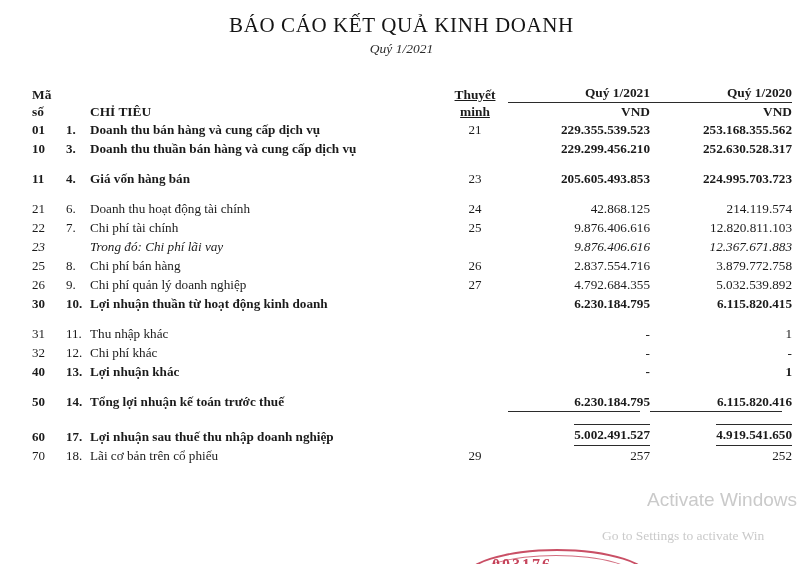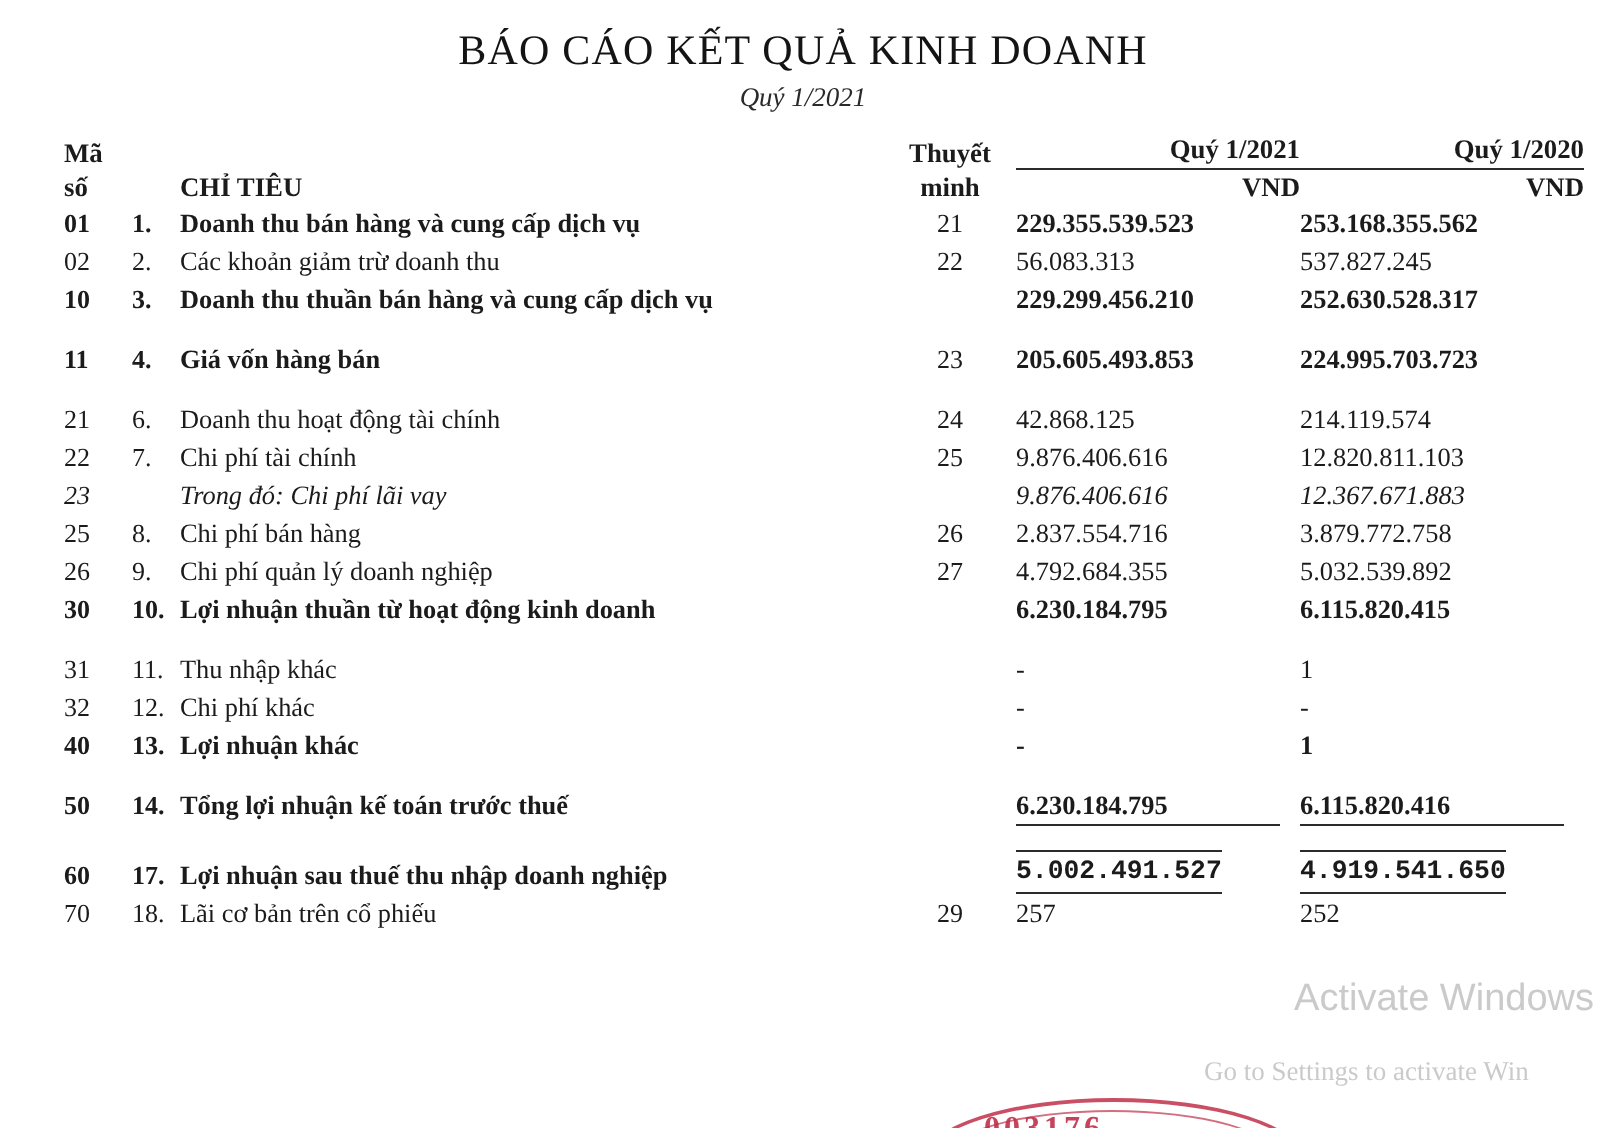--- a/index.html
+++ b/index.html
@@ -35,21 +35,21 @@
     font-style: italic;
     font-size: 13.5px;
     margin: 3px 0 0 0;
     color: #2a2a2a;
   }
 
   
   table.stmt {
     border-collapse: collapse;
     width: 760px;
-    margin: 10px 0 0 32px;
+    margin: 28px 0 0 32px;
     font-size: 13.2px;
     table-layout: fixed;
   }
   table.stmt td, table.stmt th {
     padding: 0;
     vertical-align: bottom;
   }
 
   
   col.c-code   { width: 34px; }
@@ -61,56 +61,55 @@
 
   
   .hd {
     font-weight: bold;
     font-size: 13.4px;
     vertical-align: top;
     padding-bottom: 2px;
   }
   .hd-code   { text-align: left; line-height: 1.22; }
   .hd-label  { text-align: left; padding-left: 10px; }
-  .hd-note   { text-align: center; line-height: 1.22; font-weight: bold; }
+  .hd-note   { text-align: center; line-height: 1.22; font-weight: bold; text-decoration: underline; }
   .hd-year   { text-align: right; font-weight: bold; padding-right: 2px; }
   .hd-year .yr {
     display: block;
     border-bottom: 1.1px solid #2b2b2b;
     padding-bottom: 1px;
   }
   .hd-year .vnd {
     display: block;
     padding-top: 1px;
   }
 
   
   tr.row td { height: 19px; line-height: 19px; }
   tr.row.gap td { padding-top: 11px; }
 
   .c-code-cell  { text-align: left;  padding-left: 6px; font-size: 13px; }
   .c-num-cell   { text-align: left;  font-size: 13px; }
   .c-label-cell { text-align: left;  padding-left: 5px; }
   .c-note-cell  { text-align: center; font-size: 13px; }
-  .c-val        { text-align: left; padding-right: 2px; white-space: nowrap; }
+  .c-val        { text-align: right; padding-right: 2px; white-space: nowrap; }
 
   .b { font-weight: bold; }
   .it { font-style: italic; }
   .rule-above td .rule {
     display: block;
     border-top: 1.1px solid #2b2b2b;
     height: 0;
     margin-bottom: 1px;
   }
   .dbl .c-val-inner {
     display: inline-block;
     border-top: 1.2px solid #2b2b2b;
     border-bottom: 1.2px solid #2b2b2b;
     padding: 0 0 1px 0;
-    font-family: Liberation Mono, monospace;
   }
 
   
   .watermark {
     position: absolute;
     right: 6px;
     top: 476px;
     text-align: left;
     color: #c9c9c9;
     pointer-events: none;
@@ -211,28 +210,20 @@
     <tbody id="tbody">
         <tr class="row">
           <td class="c-code-cell b">01</td>
           <td class="c-num-cell b">1.</td>
           <td class="c-label-cell b">Doanh thu bán hàng và cung cấp dịch vụ</td>
           <td class="c-note-cell">21</td>
           <td class="c-val b"><span class="c-val-inner">229.355.539.523</span></td>
           <td class="c-val b"><span class="c-val-inner">253.168.355.562</span></td>
         </tr>
         <tr class="row">
-          <td class="c-code-cell">02</td>
-          <td class="c-num-cell">2.</td>
-          <td class="c-label-cell">Các khoản giảm trừ doanh thu</td>
-          <td class="c-note-cell">22</td>
-          <td class="c-val"><span class="c-val-inner">56.083.313</span></td>
-          <td class="c-val"><span class="c-val-inner">537.827.245</span></td>
-        </tr>
-        <tr class="row">
           <td class="c-code-cell b">10</td>
           <td class="c-num-cell b">3.</td>
           <td class="c-label-cell b">Doanh thu thuần bán hàng và cung cấp dịch vụ</td>
           <td class="c-note-cell"></td>
           <td class="c-val b"><span class="c-val-inner">229.299.456.210</span></td>
           <td class="c-val b"><span class="c-val-inner">252.630.528.317</span></td>
         </tr>
         <tr class="row gap">
           <td class="c-code-cell b">11</td>
           <td class="c-num-cell b">4.</td>

